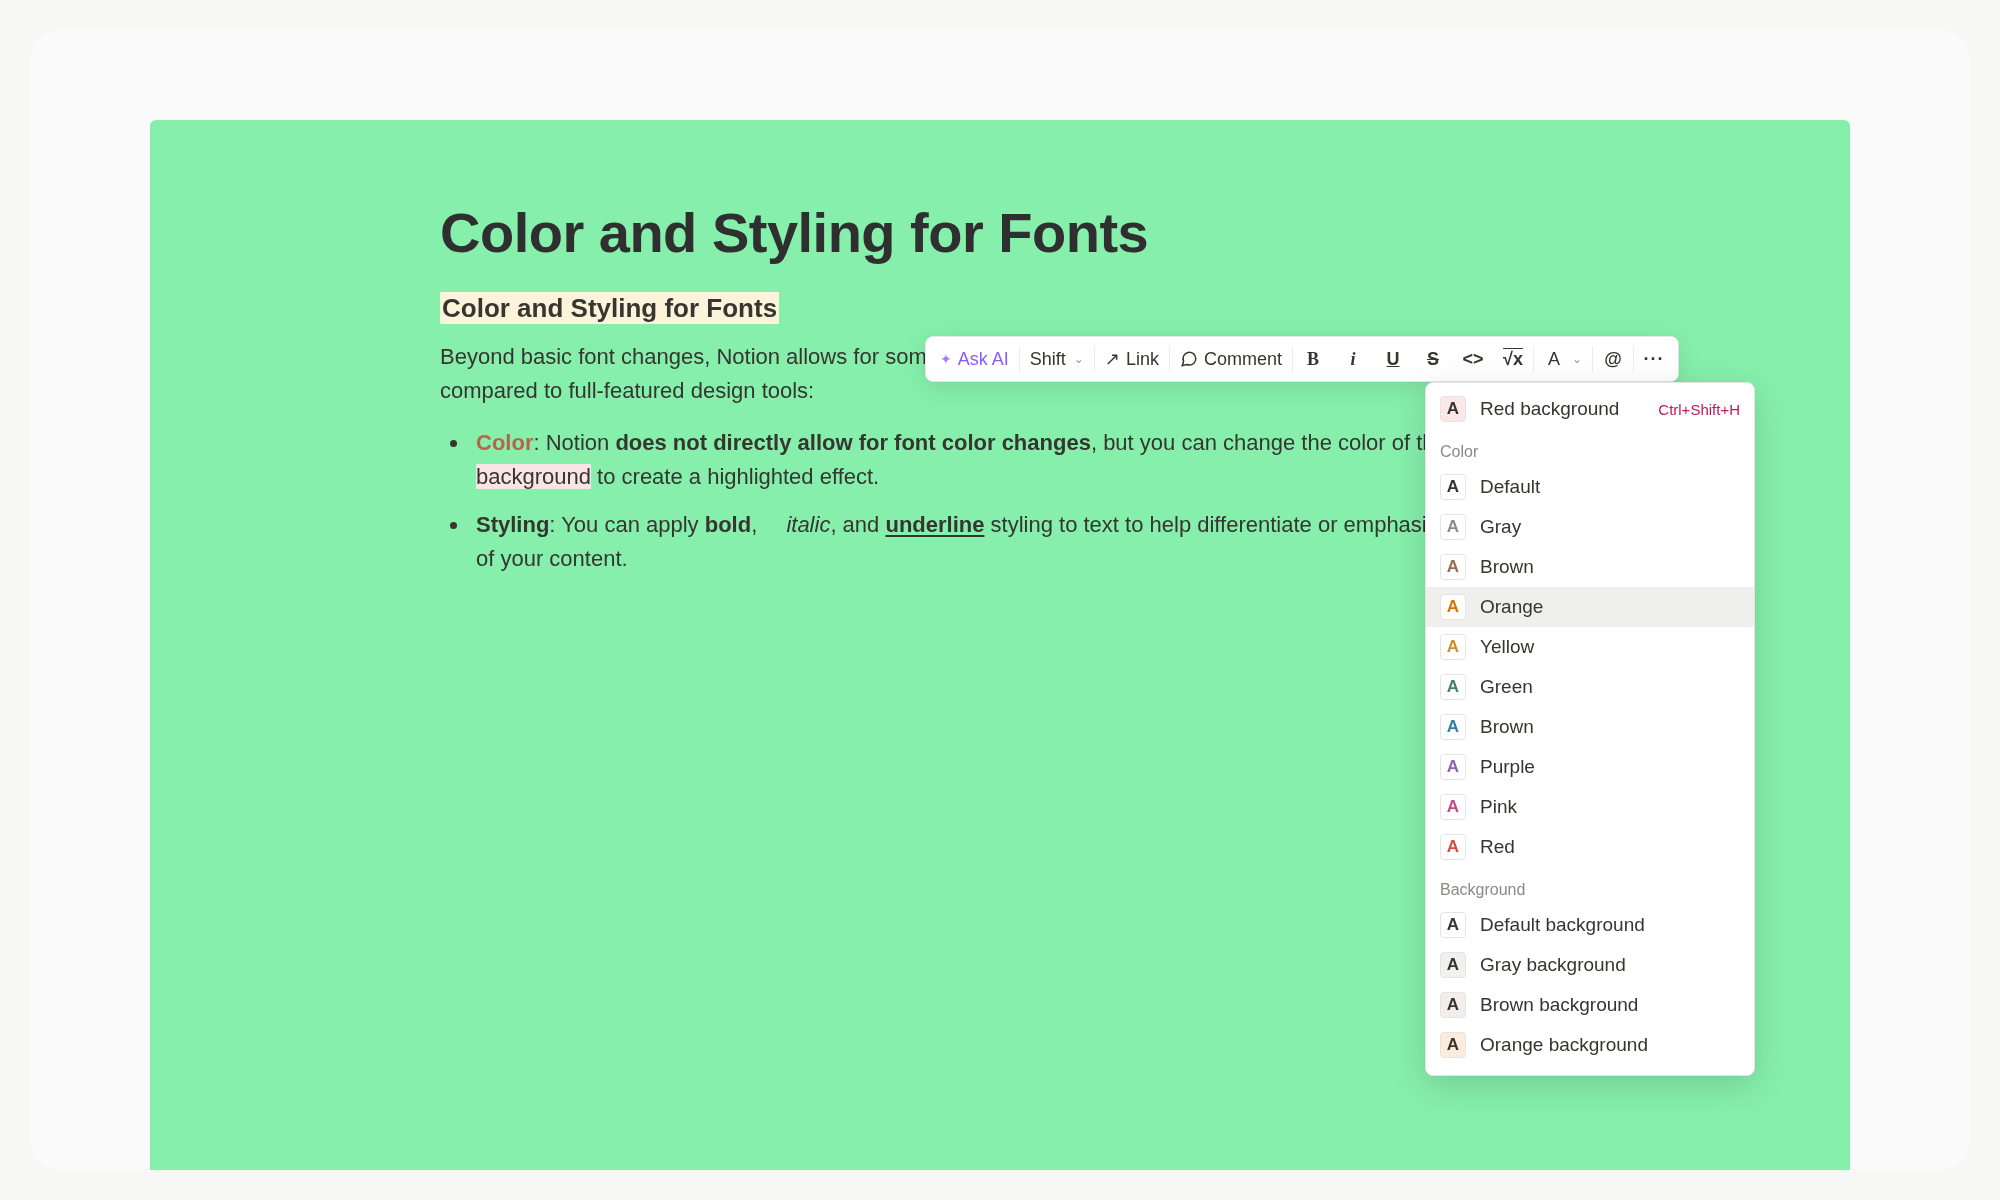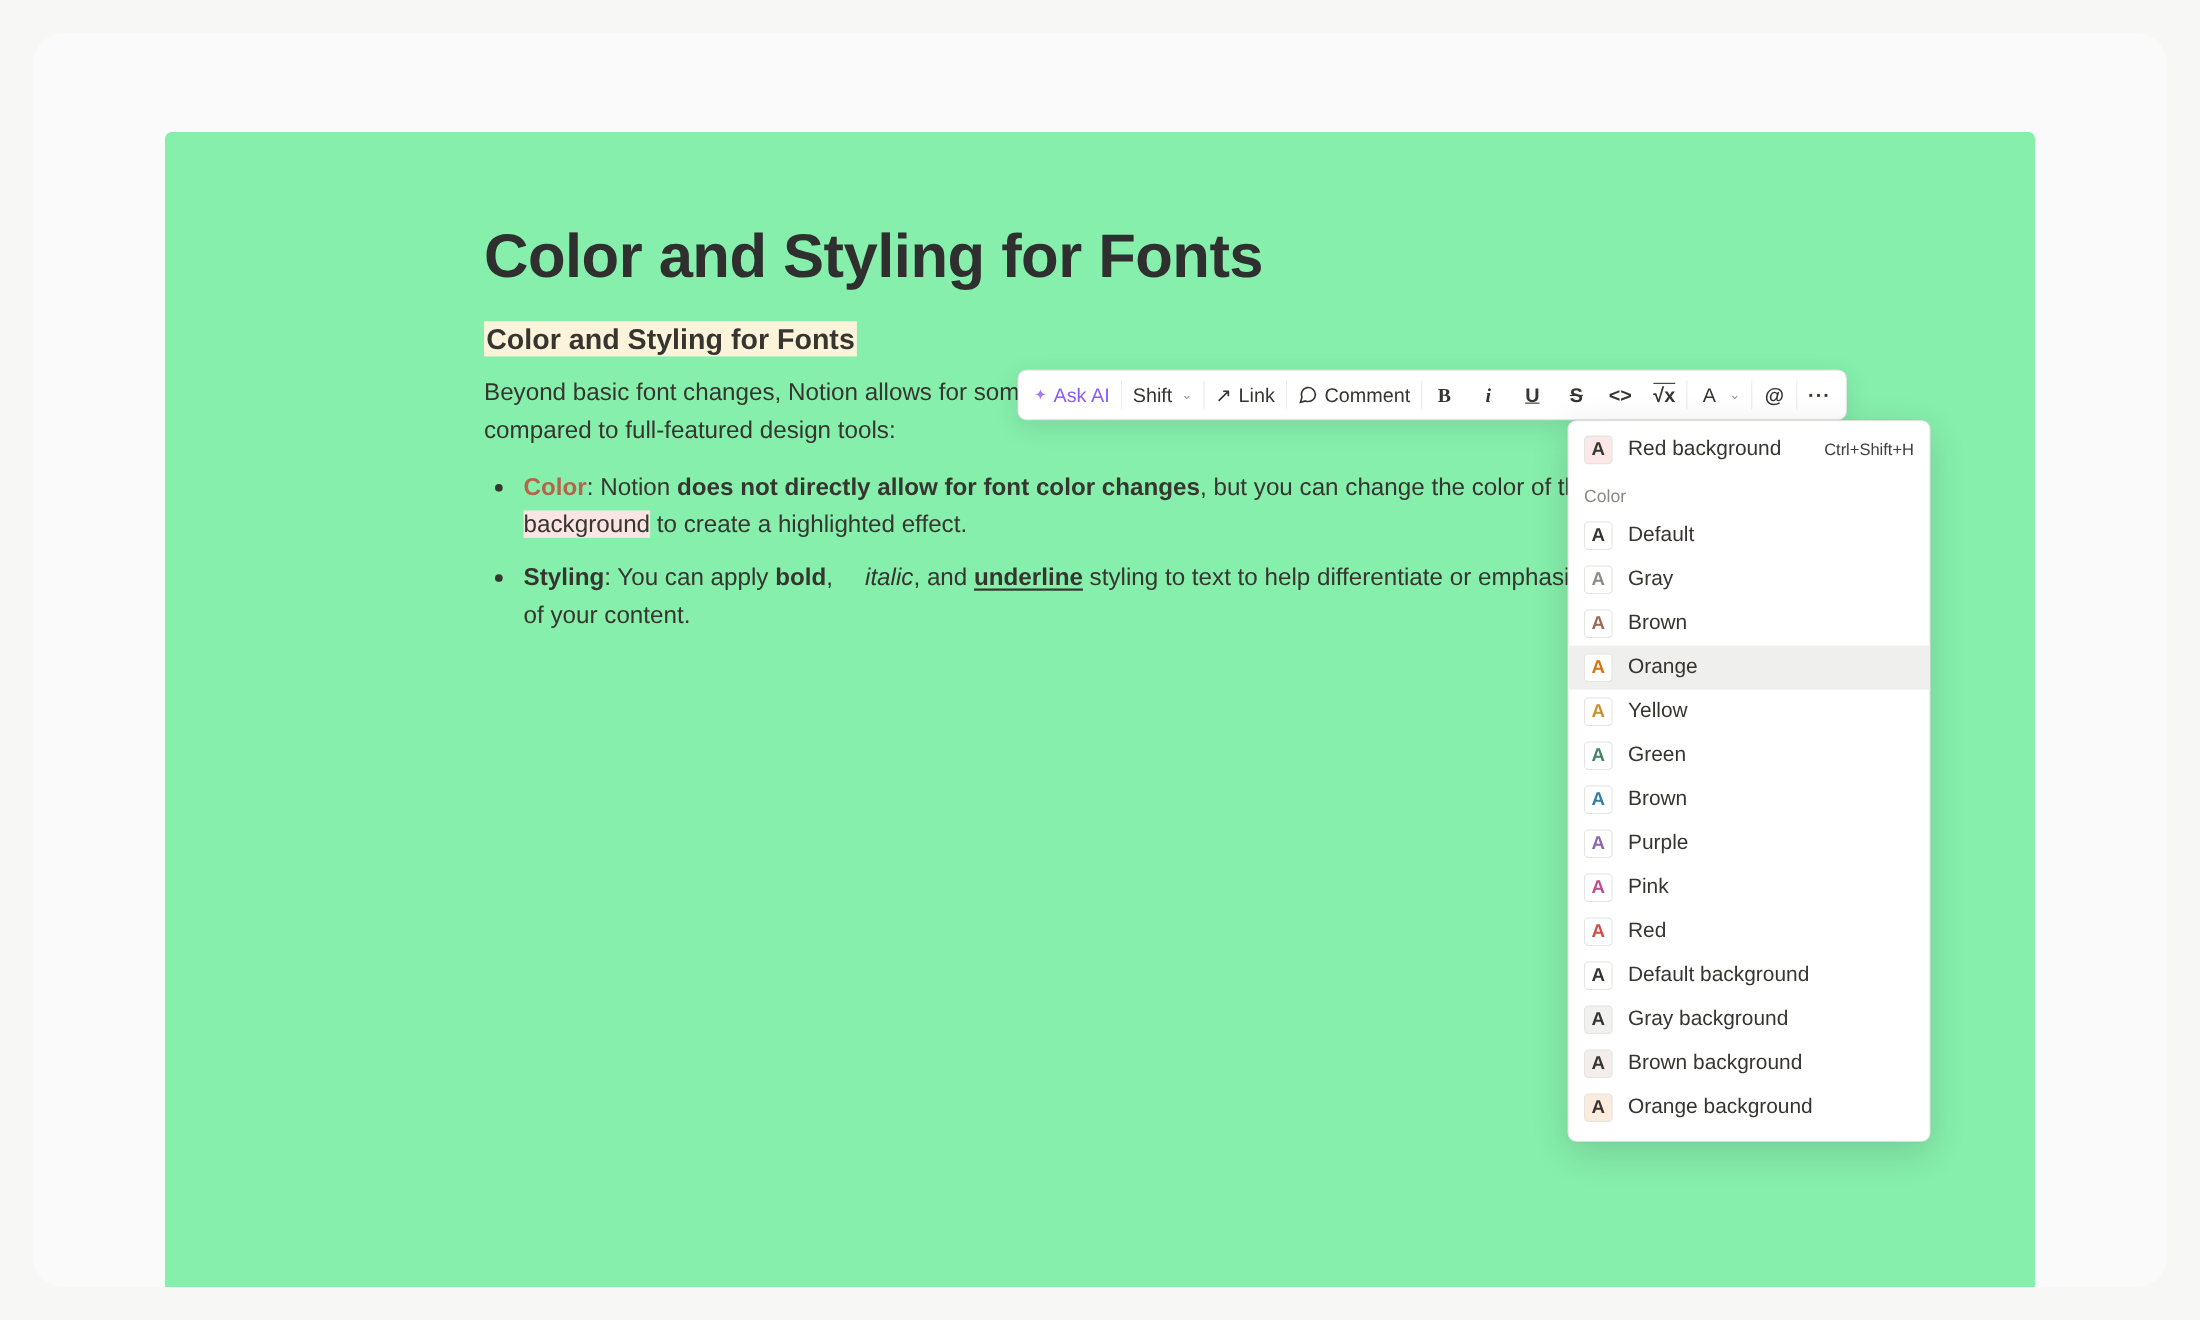--- a/index.html
+++ b/index.html
@@ -144,21 +144,21 @@
     border:1px solid #e4e4e3;
     border-radius:4px;
     display:flex;
     align-items:center;
     justify-content:center;
     font-size:17px;
     font-weight:600;
     color:#37352f;
     background:#fff;
   }
-  .cm-row .shortcut { margin-left:auto; font-size:15px; color:#404040;}
+  .cm-row .shortcut { margin-left:auto; font-size:15px; color:#be185d;}
   .cm-swatch.bg { color:#37352f; }
 
   svg { display:block; }
 </style>
 </head>
 <body>
 
 <div class="outer-frame">
   <div class="page">
 
@@ -285,20 +285,21 @@
         <div class="cm-row">
           <span class="cm-swatch" style="color: rgb(193, 76, 138);">A</span>
           <span>Pink</span>
         </div>
         <div class="cm-row">
           <span class="cm-swatch" style="color: rgb(212, 76, 71);">A</span>
           <span>Red</span>
         </div>
       </div>
 
+    <div class="cm-section">Background</div>
     <div id="bg-list">
         <div class="cm-row">
           <span class="cm-swatch bg" style="background: rgb(255, 255, 255);">A</span>
           <span>Default background</span>
         </div>
         <div class="cm-row">
           <span class="cm-swatch bg" style="background: rgb(241, 241, 239);">A</span>
           <span>Gray background</span>
         </div>
         <div class="cm-row">

